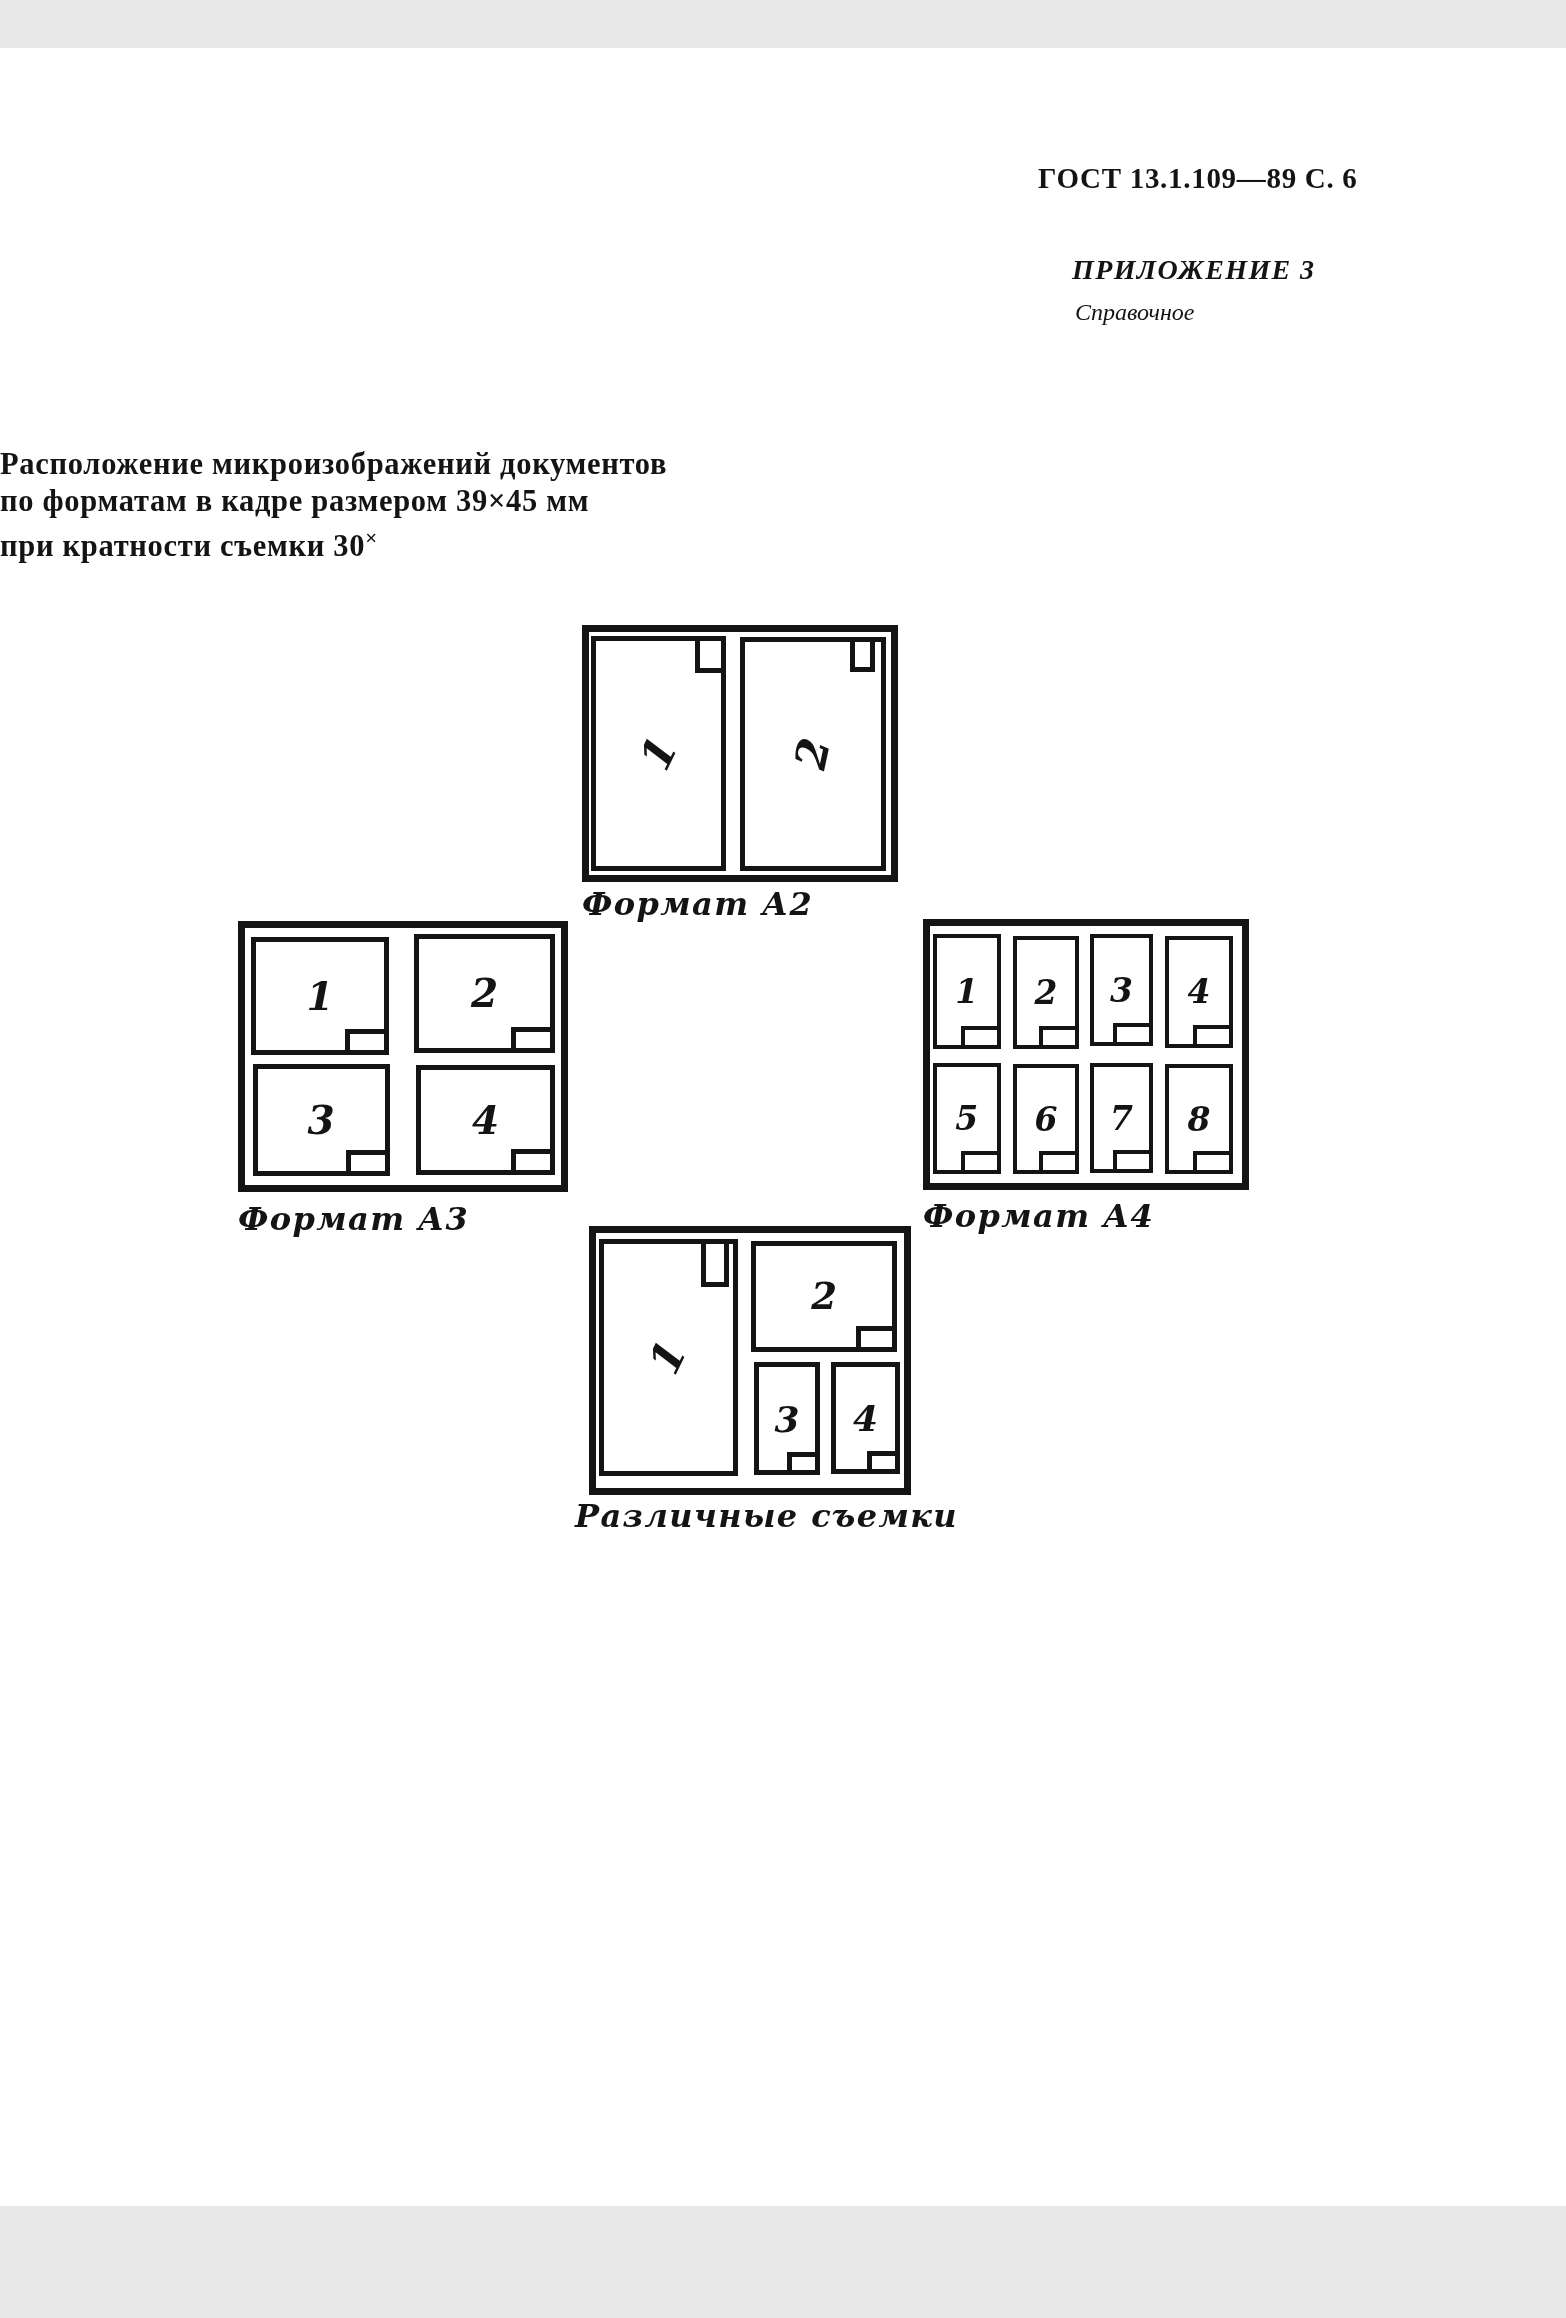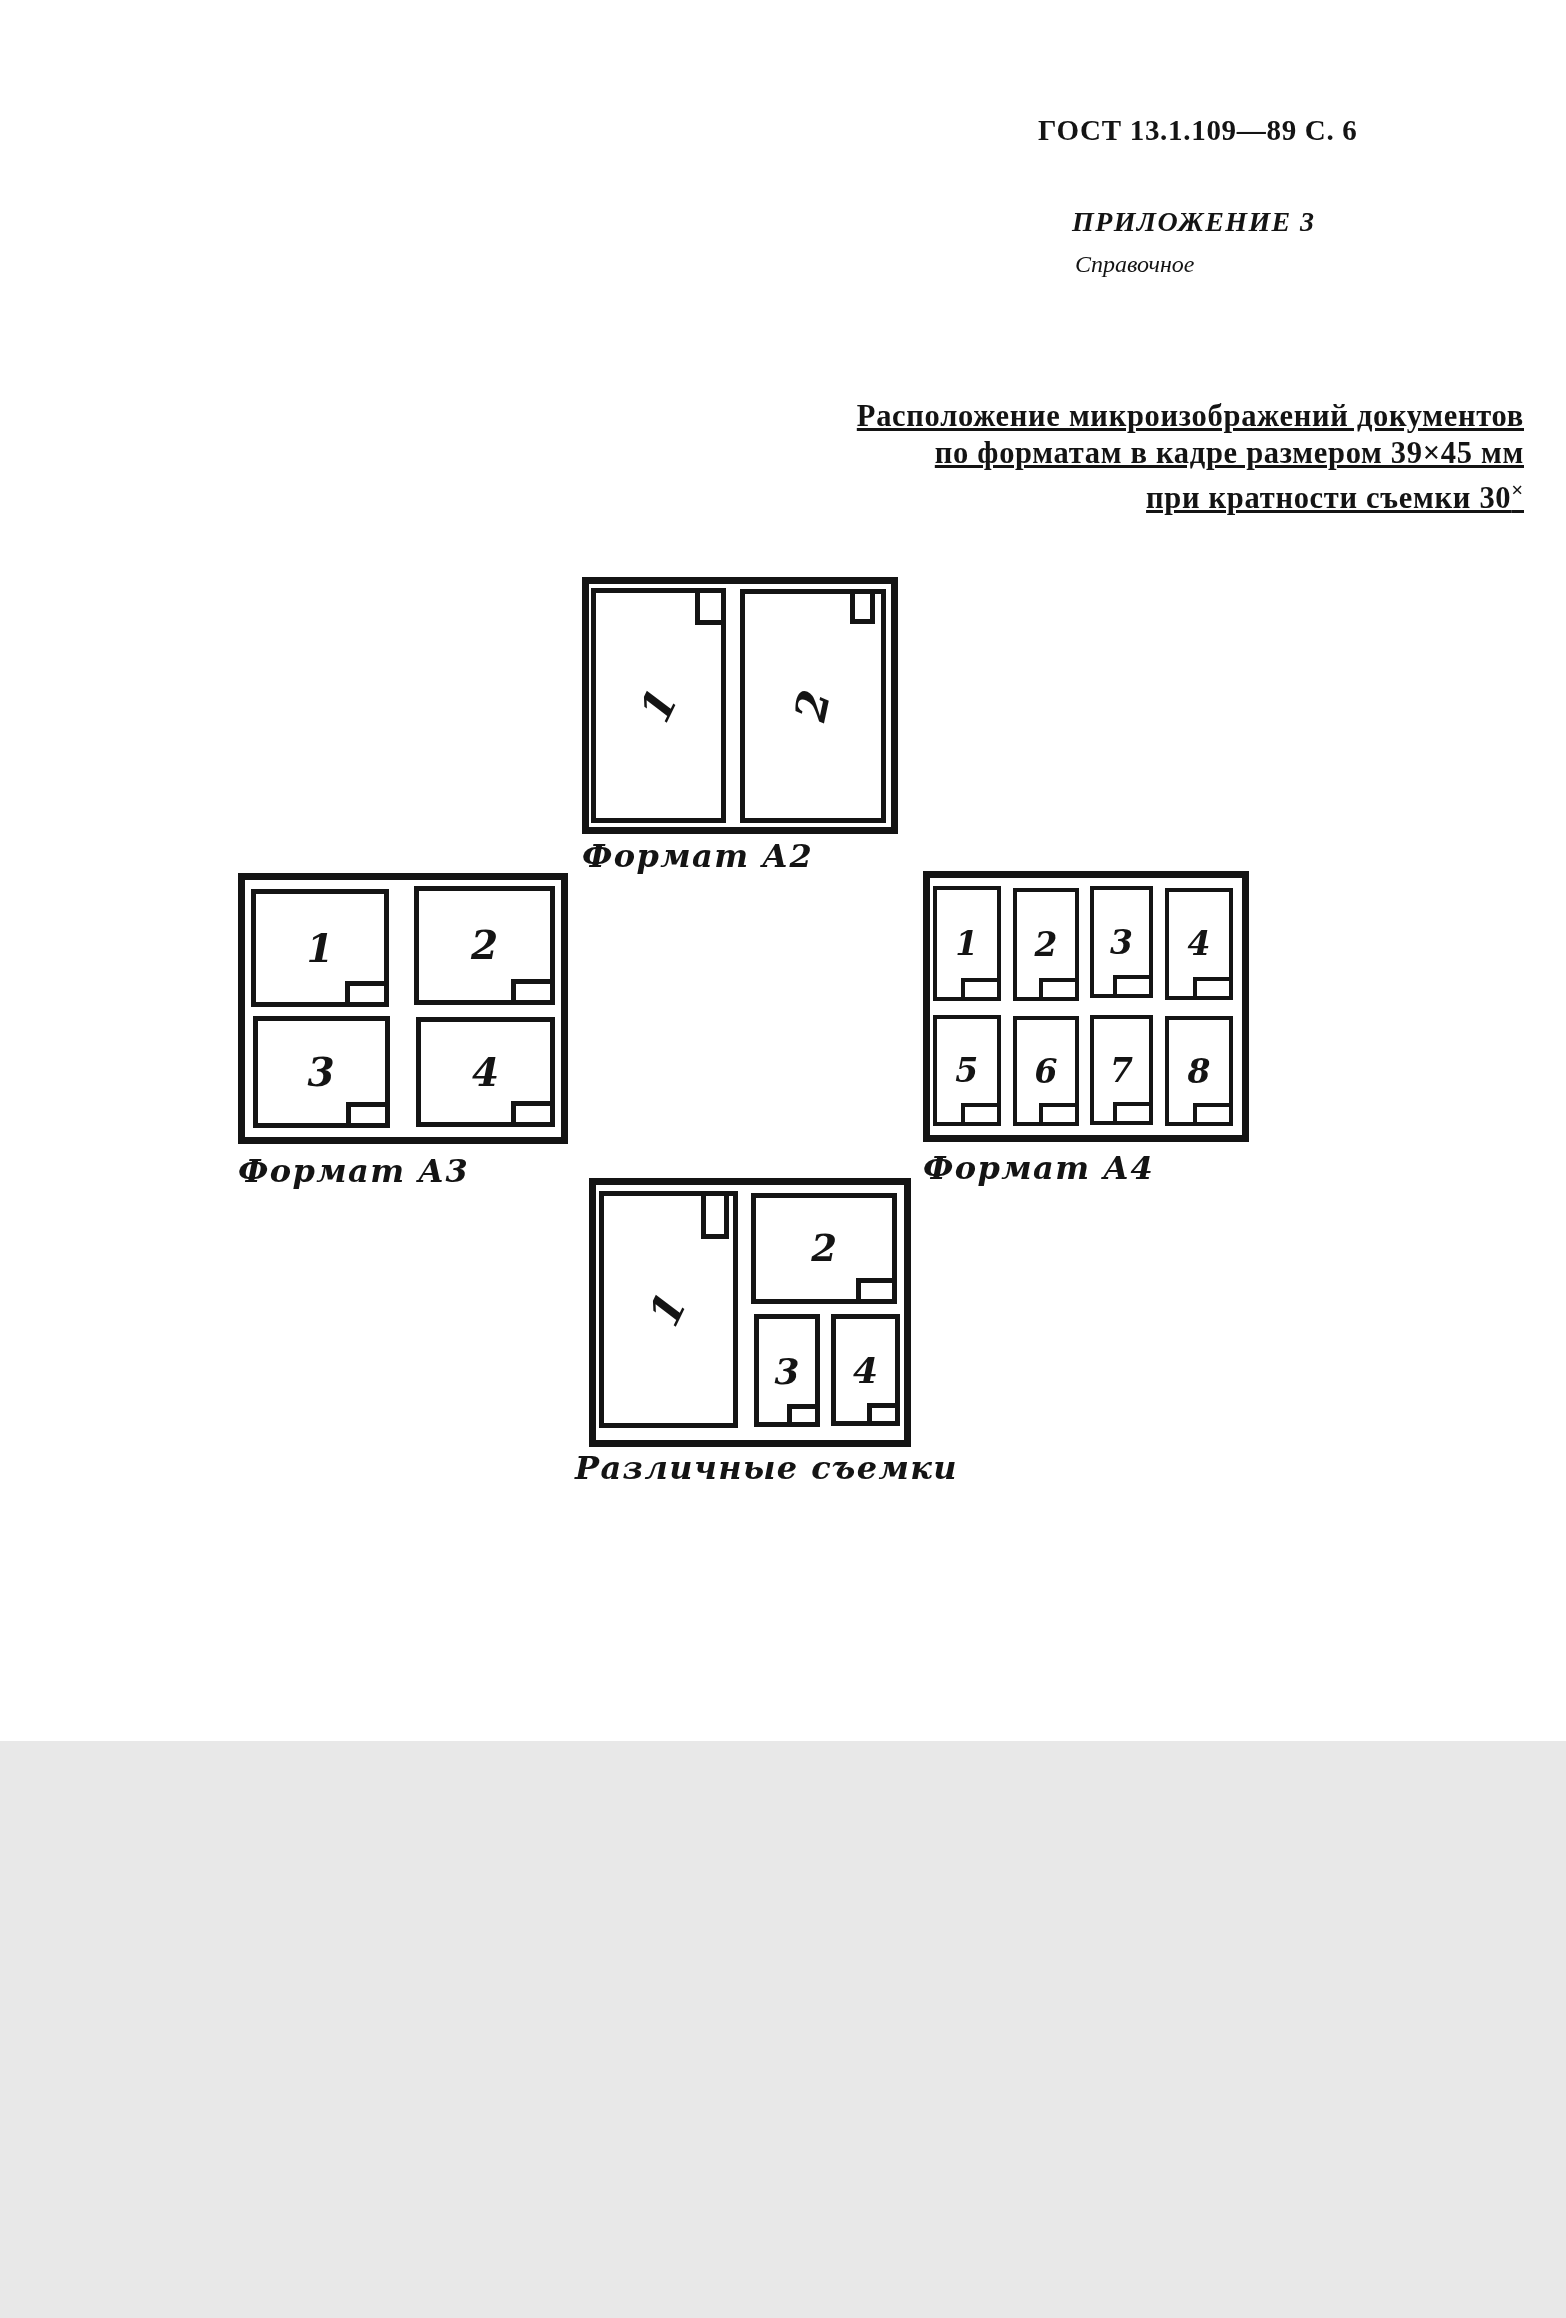--- a/index.html
+++ b/index.html
@@ -1,30 +1,31 @@
 <!DOCTYPE html>
 <html style="font-size:11px"><head>
 <meta charset="utf-8">
 <style>
   html,body{margin:0;padding:0;background:#e8e8e8;}
   #page{
     position:relative;
-    width:1566px;height:1741px;
+    width:1566px;height:2158px;
     background:#ffffff;
     overflow:hidden;
     color:#141414;
+    margin-top:48px;
   }
   .typeset{font-family:"Liberation Serif",serif;color:#141414;}
   .hand{font-family:"DejaVu Serif",serif;font-style:italic;font-weight:bold;color:#141414;}
   .abs{position:absolute;}
   
   .gost-header{left:1038px;top:114px;font-size:29px;font-weight:bold;letter-spacing:0.7px;white-space:nowrap;}
   .appendix-label{left:1072px;top:206px;font-size:28px;font-weight:bold;font-style:italic;letter-spacing:1.4px;white-space:nowrap;}
   .appendix-type{left:1075px;top:251px;font-size:24px;font-style:italic;white-space:nowrap;}
-  .doc-title{left:0;top:398px;width:1524px;text-align:right;font-size:30.5px;font-weight:bold;line-height:37px;letter-spacing:0.7px;text-decoration:underline;}
+  .doc-title{left:0;top:398px;width:1524px;text-align:left;font-size:30.5px;font-weight:bold;line-height:37px;letter-spacing:0.7px;}
   .doc-title sup{font-size:21px;vertical-align:super;}
   
   .frame{position:absolute;border:7.6px solid #141414;box-sizing:border-box;background:#fff;}
   .cell{position:absolute;border:5.6px solid #141414;box-sizing:border-box;display:flex;align-items:center;justify-content:center;background:#fff;}
   .cell-thin{border-width:4.9px;}
   .num{font-family:"DejaVu Serif",serif;font-style:italic;font-weight:bold;color:#141414;line-height:1;}
   .rot{transform:rotate(-64deg);}
   .rot2{transform:rotate(-78deg);}
   .notch{position:absolute;box-sizing:border-box;background:#fff;}
   .notch-tr{top:0;right:0;border-left:5.6px solid #141414;border-bottom:5.6px solid #141414;}

